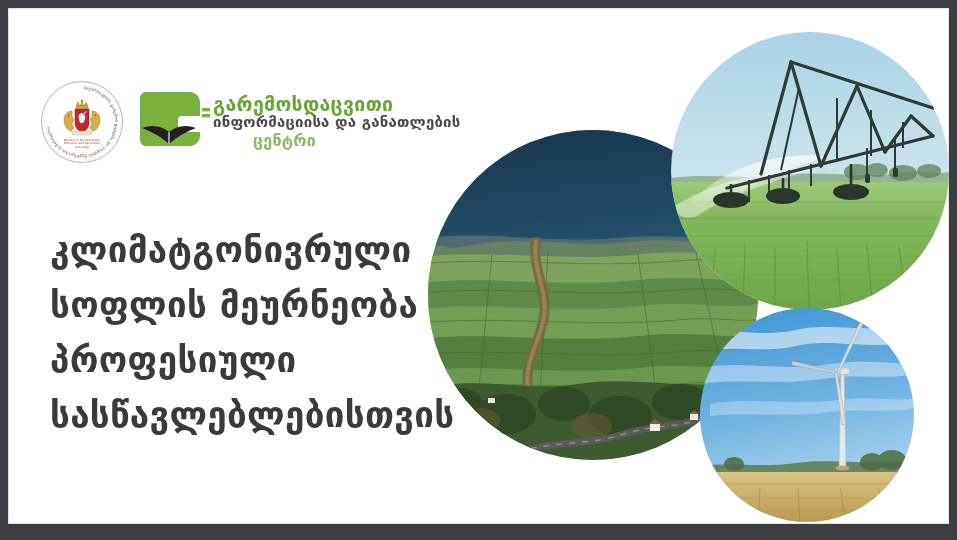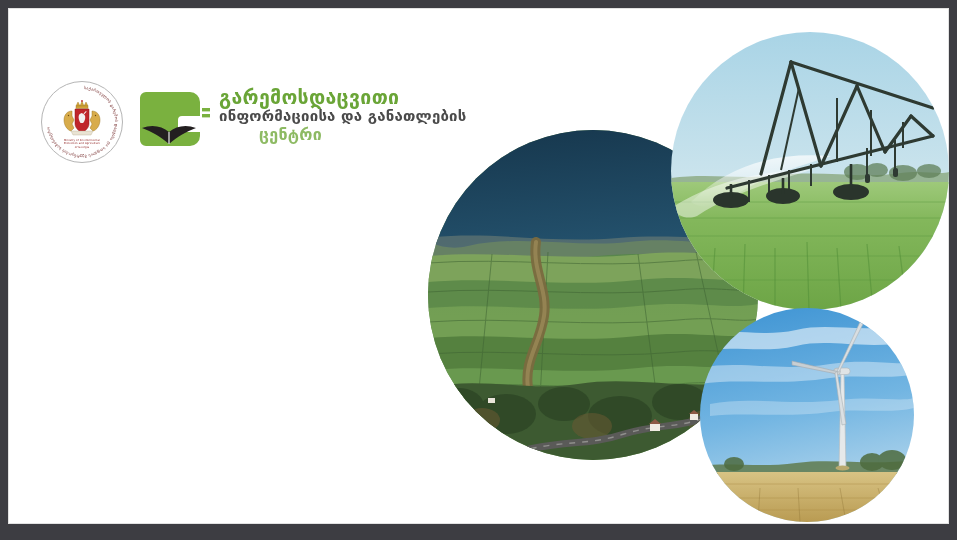--- a/index.html
+++ b/index.html
@@ -71,22 +71,22 @@
     text-align: center;
     font-size: 2.6px;
     line-height: 3.4px;
     color: #8c1a1a;
     letter-spacing: 0.1px;
     white-space: nowrap;
   }
 
   .center-logo {
     display: flex;
-    align-items: flex-start;
-    gap: 9px;
+    align-items: center;
+    gap: 3px;
   }
   .logo-mark {
     width: 72px;
     height: 68px;
     flex: none;
   }
   .logo-words {
     display: flex;
     flex-direction: column;
     justify-content: center;
@@ -233,20 +233,26 @@
         </svg>
 
         <div class="logo-words">
           <div class="logo-line1">გარემოსდაცვითი</div>
           <div class="logo-line2">ინფორმაციისა და განათლების</div>
           <div class="logo-line3">ცენტრი</div>
         </div>
       </div>
     </div>
 
+    <div class="headline">
+      <div class="line">კლიმატგონივრული</div>
+      <div class="line">სოფლის მეურნეობა</div>
+      <div class="line">პროფესიული</div>
+      <div class="line">სასწავლებლებისთვის</div>
+    </div>
 
     <div class="circle" id="circle-valley">
       <svg viewBox="0 0 330 330" preserveAspectRatio="xMidYMid slice">
         <defs>
           <linearGradient id="vg-sky" x1="0" y1="0" x2="0.3" y2="1">
             <stop offset="0%" stop-color="#16364c"></stop>
             <stop offset="100%" stop-color="#23506b"></stop>
           </linearGradient>
           <linearGradient id="vg-mid" x1="0" y1="0" x2="0" y2="1">
             <stop offset="0%" stop-color="#4d7a49"></stop>

